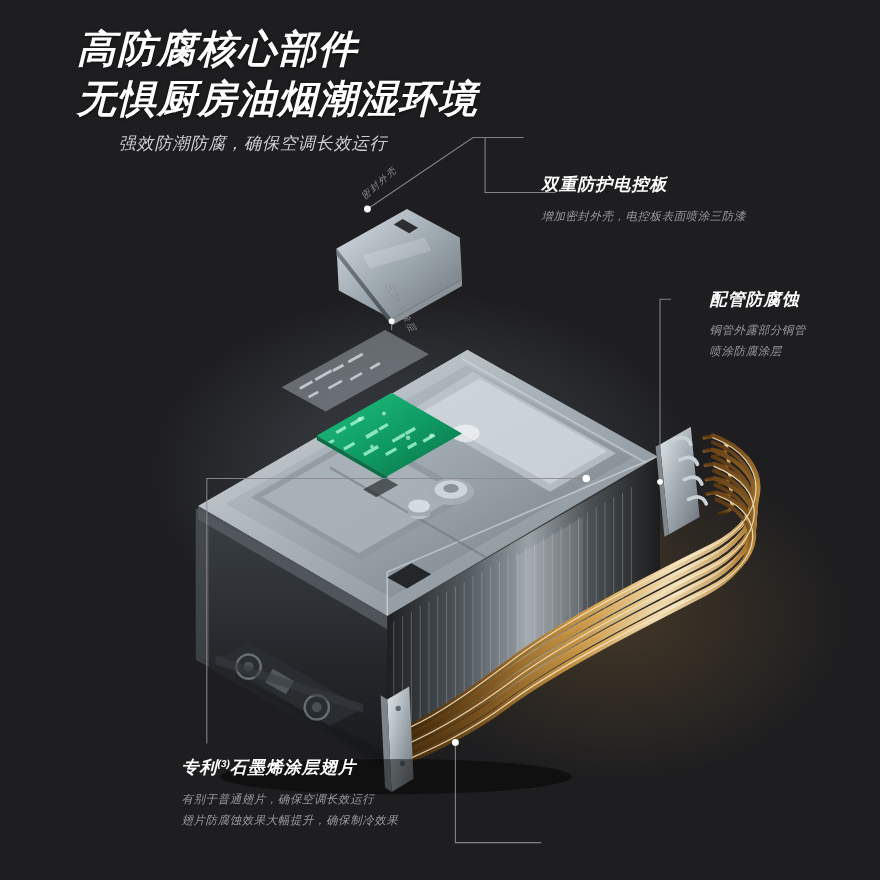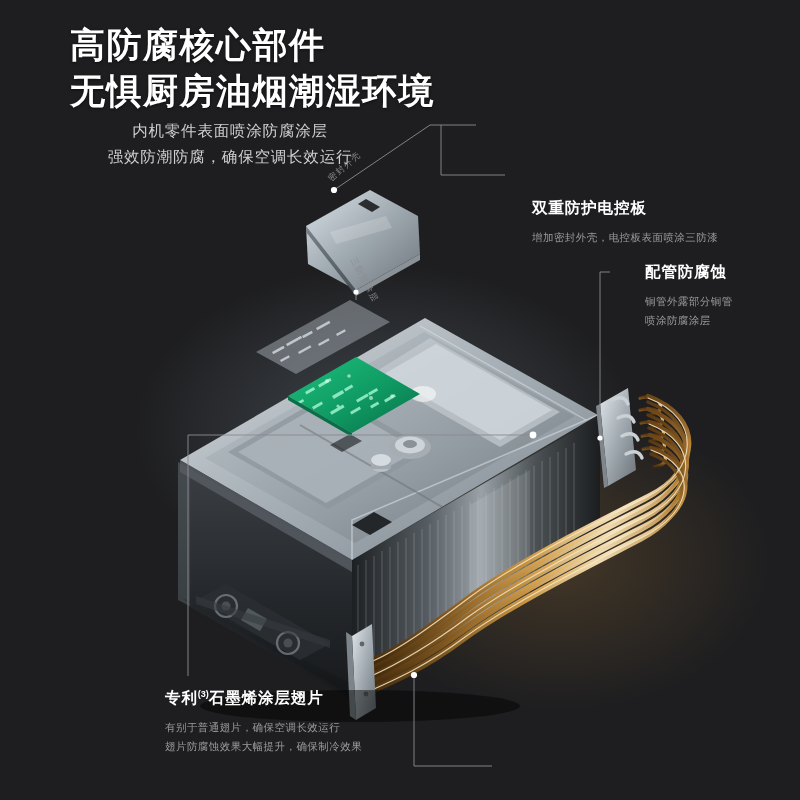--- a/index.html
+++ b/index.html
@@ -2,21 +2,21 @@
 <html><head>
 <meta charset="utf-8">
 <style>
   html,body{margin:0;padding:0;}
   body{
     width:800px;height:800px;overflow:hidden;
     background:#1e1e20;
     font-family:"Liberation Sans","DejaVu Sans",sans-serif;
     position:relative;
   }
-  .stage{position:absolute;inset:0;width:800px;height:800px;overflow:hidden;}
+  .stage{position:absolute;inset:0;width:800px;height:800px;overflow:hidden;font-style:italic;}
 
   
   .title-block{position:absolute;left:70px;top:22px;z-index:40;}
   .title-line{
     color:#ffffff;font-size:35px;font-weight:700;letter-spacing:1.5px;
     line-height:1.32;white-space:nowrap;
     text-shadow:0 1px 3px rgba(0,0,0,.6);
   }
   .sub-block{position:absolute;left:80px;top:118px;z-index:40;text-align:center;width:300px;}
   .sub-line{
@@ -27,21 +27,21 @@
   
   .callout{position:absolute;z-index:42;}
   .callout .c-head{
     color:#ffffff;font-size:15.5px;font-weight:700;letter-spacing:.9px;
     white-space:nowrap;margin-bottom:9px;
   }
   .callout .c-head sup{font-size:9px;font-weight:700;vertical-align:super;letter-spacing:0;}
   .callout .c-desc{
     color:#9a9a9e;font-size:10.5px;line-height:1.78;letter-spacing:.45px;white-space:nowrap;
   }
-  #callout-control{left:532px;top:158px;margin-top:40px;}
+  #callout-control{left:492px;top:158px;}
   #callout-pipe{left:645px;top:262px;}
   #callout-fin{left:165px;top:688px;}
   #callout-copper{left:500px;top:747px;}
 
   
   .overlay{position:absolute;inset:0;width:800px;height:800px;z-index:41;pointer-events:none;}
 
   
   .inline-label{
     position:absolute;z-index:41;color:#8e8e92;font-size:8.5px;
@@ -372,21 +372,20 @@
       <circle cx="533" cy="435" r="3.4"></circle>
       <circle cx="414" cy="675" r="3.1"></circle>
     </g>
   </svg>
 
   <div class="title-block">
     <div class="title-line">高防腐核心部件</div>
     <div class="title-line">无惧厨房油烟潮湿环境</div>
   </div>
   <div class="sub-block">
-    <div class="sub-line">内机零件表面喷涂防腐涂层</div>
     <div class="sub-line">强效防潮防腐，确保空调长效运行</div>
   </div>
 
   <div class="inline-label" id="label-housing">密封外壳</div>
   <div class="inline-label" id="label-coating">三防漆涂层</div>
 
   <div class="callout" id="callout-control">
     <div class="c-head">双重防护电控板</div>
     <div class="c-desc">增加密封外壳，电控板表面喷涂三防漆</div>
   </div>

